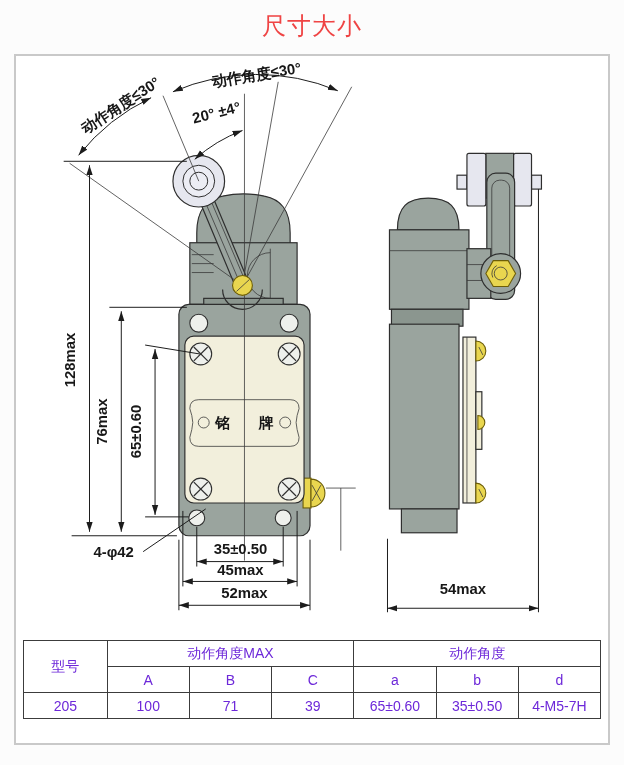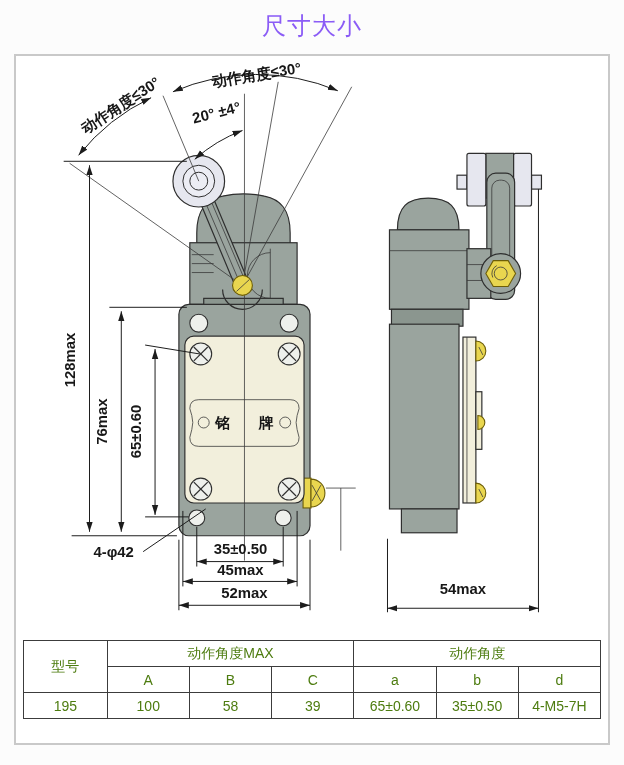--- a/index.html
+++ b/index.html
@@ -1,21 +1,21 @@
 <!DOCTYPE html>
 <html><head>
 <meta charset="utf-8">
 <style>
   html,body{margin:0;padding:0;background:#fcfcfc;font-family:"Liberation Sans","DejaVu Sans",sans-serif;}
   .page{width:624px;margin:0 auto;}
-  .title{text-align:center;font-size:24px;color:#8b5cf6;font-weight:500;letter-spacing:1px;padding:10px 0 12px;}
+  .title{text-align:center;font-size:24px;color:#ef4444;font-weight:500;letter-spacing:1px;padding:10px 0 12px;}
   .panel{width:592px;margin:0 auto;border:2px solid #c9c9c9;background:#ffffff;}
   svg.diagram{display:block;width:100%;height:auto;}
   .spec-table{border-collapse:collapse;width:calc(100% - 14px);margin:2px 7px 24px;table-layout:fixed;
-              font-size:14px;color:#4d7c0f;}
+              font-size:14px;color:#6d28d9;}
   .spec-table th,.spec-table td{border:1px solid #3c3c3c;text-align:center;vertical-align:middle;
               height:25px;padding:0;font-weight:400;font-size:14px;}
   .spec-table .grp{font-size:14px;}
   .spec-table .max-suffix{font-size:14px;letter-spacing:0;}
   .spec-table col.c-model{width:14.5%;}
   
   .ink{stroke:#2e2e2e;stroke-width:1.2;fill:none;}
   .dim{stroke:#1c1c1c;stroke-width:1;fill:none;}
   .thin{stroke:#3a3a3a;stroke-width:0.8;fill:none;}
   .gray{fill:#9aa49e;stroke:#2e2e2e;stroke-width:1.2;}
@@ -231,23 +231,23 @@
         </tr>
         <tr>
           <td>A</td>
           <td>B</td>
           <td>C</td>
           <td>a</td>
           <td>b</td>
           <td>d</td>
         </tr>
         <tr>
-          <td>195</td>
+          <td>205</td>
           <td>100</td>
-          <td>58</td>
+          <td>71</td>
           <td>39</td>
           <td>65±0.60</td>
           <td>35±0.50</td>
           <td>4-M5-7H</td>
         </tr>
       </tbody>
     </table>
   </div>
 </div>
 

